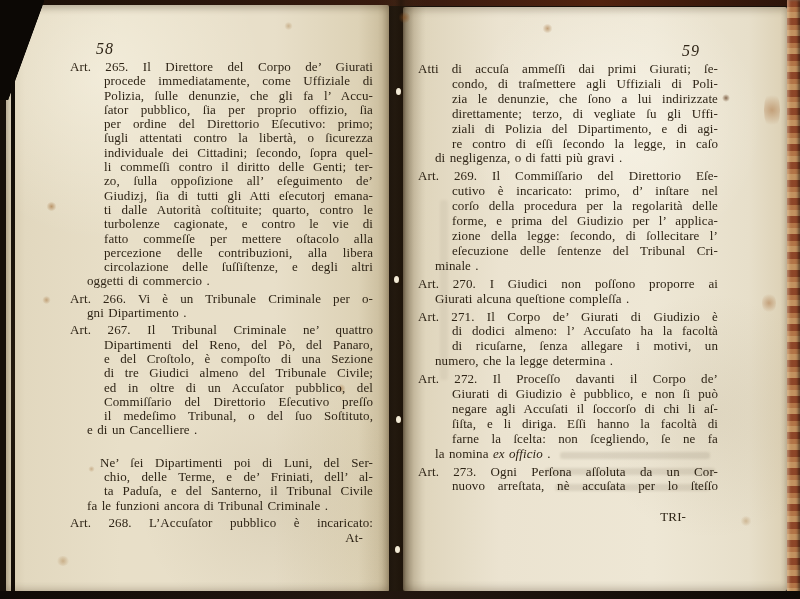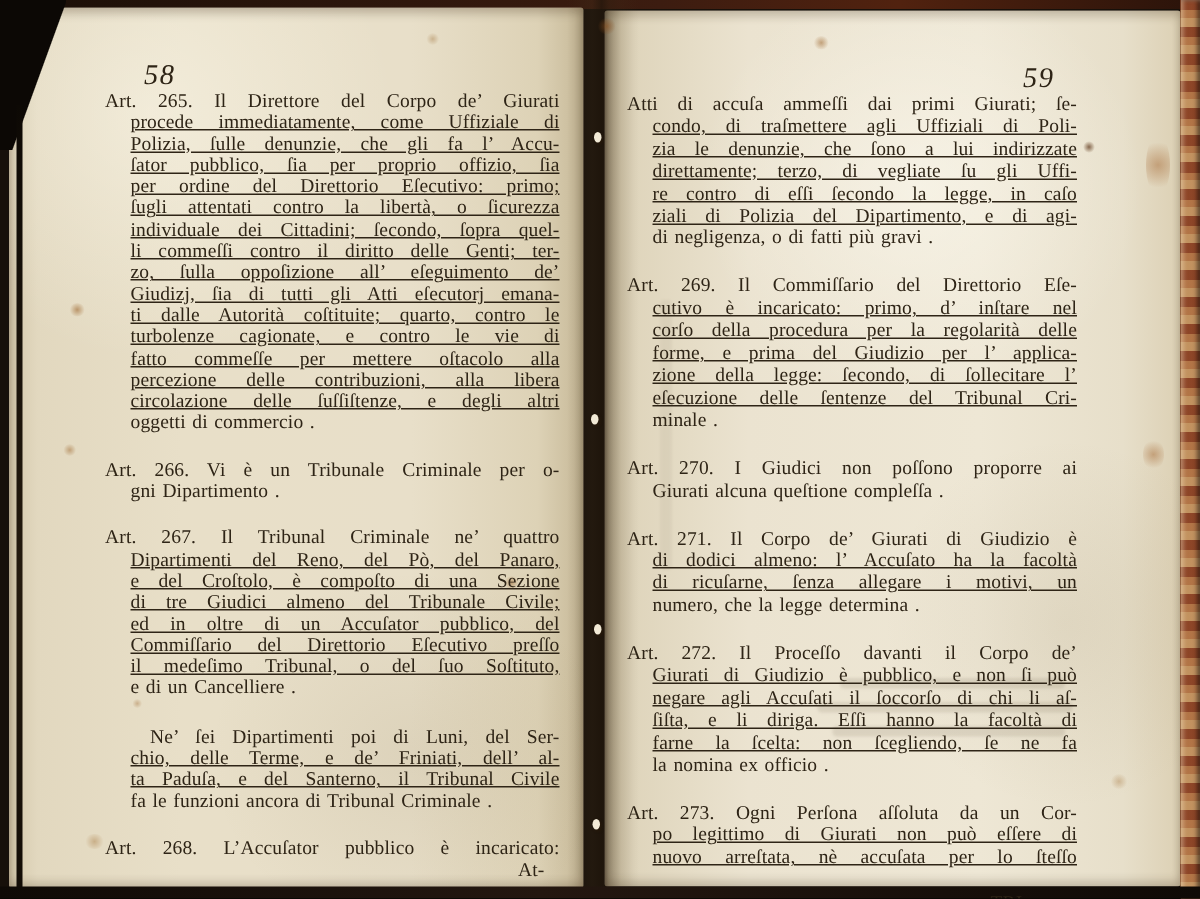--- a/index.html
+++ b/index.html
@@ -53,28 +53,28 @@
     background:
       repeating-linear-gradient(180deg, rgba(138,66,38,.85) 0 7px, rgba(181,121,74,.85) 7px 12px, rgba(202,160,107,.8) 12px 18px),
       #a05a32;
     box-shadow:inset 2px 0 3px rgba(255,240,210,.4), inset -2px 0 3px rgba(0,0,0,.5);
   }
   
   .textblock{position:absolute;font-size:13px;letter-spacing:.1px;word-spacing:1px;}
   .textblock-left{left:70px;top:60px;width:303px;line-height:14.3px;}
   .textblock-right{left:418px;top:62px;width:300px;line-height:14.9px;}
   .ln{text-align:justify;text-align-last:justify;white-space:normal;}
-  .ln-art{margin-left:0;margin-top:17px;}
+  .ln-art{margin-left:0;margin-top:3px;}
   .ln-art:first-child,.ln-cont:first-child{margin-top:0;}
   .ln-cont{margin-left:0;}
-  .ln-body{margin-left:17px;text-decoration:underline;}
+  .ln-body{margin-left:34px;}
   .ln-para{margin-left:30px;margin-top:18px;}
   .ln-end{margin-left:17px;text-align-last:left;}
-  .it{}
-  .pagenum{position:absolute;font-size:19px;font-style:italic;letter-spacing:1px;}
+  .it{font-style:italic;}
+  .pagenum{position:absolute;font-size:16px;font-style:italic;letter-spacing:1px;}
   .pagenum-left{left:96px;top:40px;}
   .pagenum-right{left:682px;top:42px;}
   .catchword{margin-top:1px;text-align:right;text-align-last:right;}
   .catchword-left{padding-right:10px;}
   .catchword-right{padding-right:32px;margin-top:16px;}
   
   .spot{position:absolute;border-radius:50%;pointer-events:none;}
   .bleed{position:absolute;height:7px;border-radius:3px;background:rgba(105,95,70,.14);filter:blur(1px);pointer-events:none;}
   .hole{position:absolute;width:5px;height:7px;border-radius:50%;background:#f2ead6;box-shadow:1px 1px 2px rgba(40,25,10,.75);}
 </style>
@@ -156,22 +156,22 @@
       </div>
     <div class="catchword catchword-left">At-</div>
   </div>
 
   <div class="textblock textblock-right">
     <div>
         <div class="ln ln-cont">Atti di accuſa ammeſſi dai primi Giurati; ſe-</div>
         <div class="ln ln-body">condo, di traſmettere agli Uffiziali di Poli-</div>
         <div class="ln ln-body">zia le denunzie, che ſono a lui indirizzate</div>
         <div class="ln ln-body">direttamente; terzo, di vegliate ſu gli Uffi-</div>
+        <div class="ln ln-body">ziali di Polizia del Dipartimento, e di agi-</div>
         <div class="ln ln-body">re contro di eſſi ſecondo la legge, in caſo</div>
-        <div class="ln ln-body">ziali di Polizia del Dipartimento, e di agi-</div>
         <div class="ln ln-end">di negligenza, o di fatti più gravi .</div>
         <div class="ln ln-art">Art. 269.  Il Commiſſario del Direttorio Eſe-</div>
         <div class="ln ln-body">cutivo è incaricato: primo, d’ inſtare nel</div>
         <div class="ln ln-body">corſo della procedura per la regolarità delle</div>
         <div class="ln ln-body">forme, e prima del Giudizio per l’ applica-</div>
         <div class="ln ln-body">zione della legge: ſecondo, di ſollecitare l’</div>
         <div class="ln ln-body">eſecuzione delle ſentenze del Tribunal Cri-</div>
         <div class="ln ln-end">minale .</div>
         <div class="ln ln-art">Art. 270.  I Giudici non poſſono proporre ai</div>
         <div class="ln ln-end">Giurati alcuna queſtione compleſſa .</div>
@@ -179,19 +179,18 @@
         <div class="ln ln-body">di dodici almeno: l’ Accuſato ha la facoltà</div>
         <div class="ln ln-body">di ricuſarne, ſenza allegare i motivi, un</div>
         <div class="ln ln-end">numero, che la legge determina .</div>
         <div class="ln ln-art">Art. 272.  Il Proceſſo davanti il Corpo de’</div>
         <div class="ln ln-body">Giurati di Giudizio è pubblico, e non ſi può</div>
         <div class="ln ln-body">negare agli Accuſati il ſoccorſo di chi li aſ-</div>
         <div class="ln ln-body">ſiſta, e li diriga.  Eſſi hanno la facoltà di</div>
         <div class="ln ln-body">farne la ſcelta: non ſcegliendo, ſe ne fa</div>
         <div class="ln ln-end"><span>la nomina </span><span class="it">ex officio</span><span> .</span></div>
         <div class="ln ln-art">Art. 273.  Ogni Perſona aſſoluta da un Cor-</div>
-        <div class="ln ln-body">po legittimo di Giurati non può eſſere di</div>
         <div class="ln ln-body">nuovo arreſtata, nè accuſata per lo ſteſſo</div>
       </div>
     <div class="catchword catchword-right">TRI-</div>
   </div>
 
 </div>
 
 </body></html>

